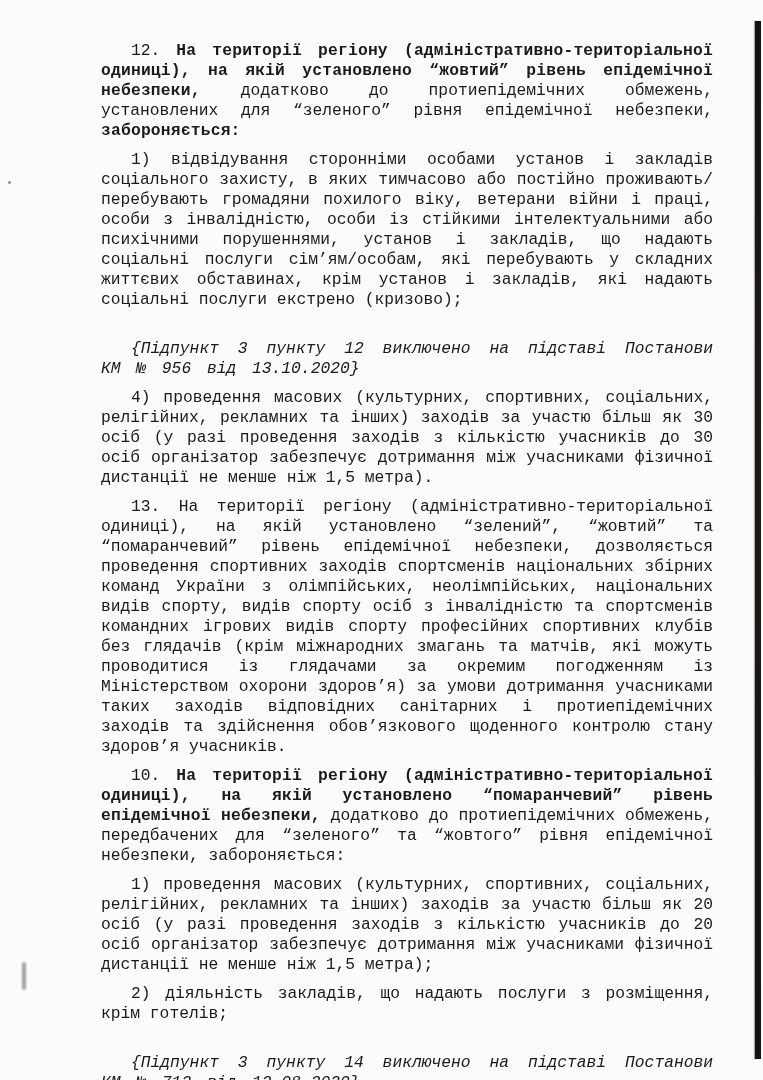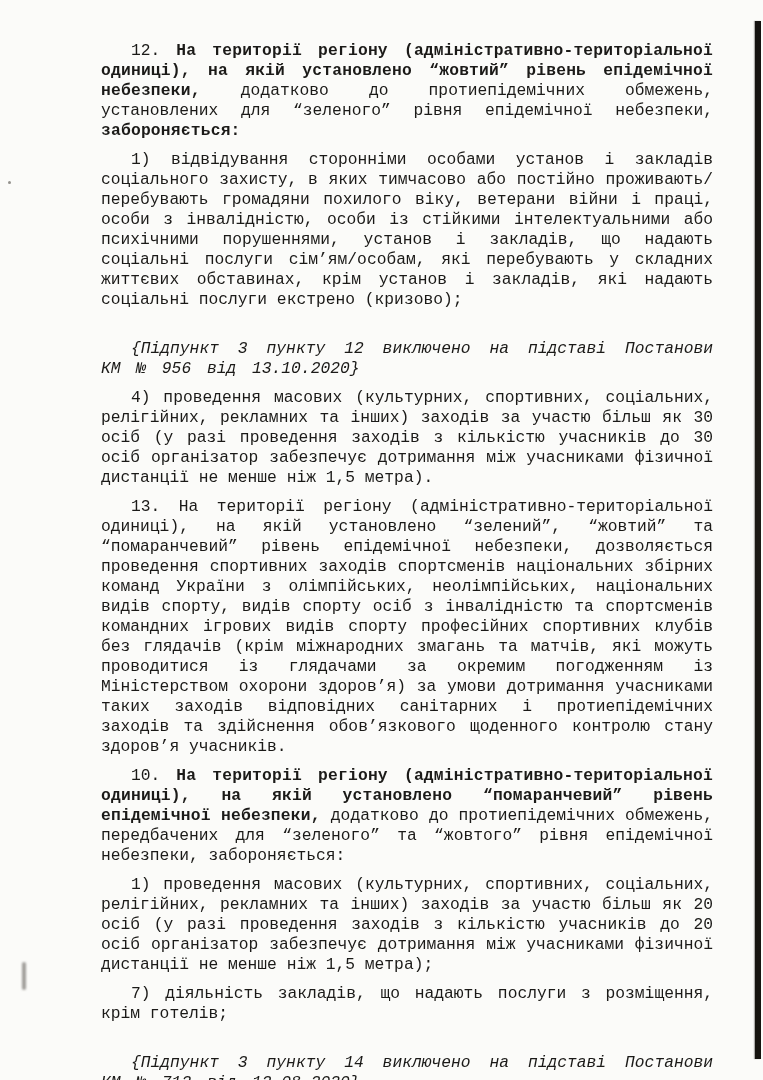--- a/index.html
+++ b/index.html
@@ -69,19 +69,19 @@
 
 <div class="page">
   <div id="doc" class="doc">
       <p class="para"><span class="run">12. </span><span class="run b">На території регіону (адміністративно-територіальної одиниці), на якій установлено “жовтий” рівень епідемічної небезпеки,</span><span class="run"> додатково до протиепідемічних обмежень, установлених для “зеленого” рівня епідемічної небезпеки, </span><span class="run b">забороняється:</span></p>
       <p class="para"><span class="run">1) відвідування сторонніми особами установ і закладів соціального захисту, в яких тимчасово або постійно проживають/перебувають громадяни похилого віку, ветерани війни і праці, особи з інвалідністю, особи із стійкими інтелектуальними або психічними порушеннями, установ і закладів, що надають соціальні послуги сім’ям/особам, які перебувають у складних життєвих обставинах, крім установ і закладів, які надають соціальні послуги екстрено (кризово);</span></p>
       <p class="para excluded"><span class="run">{Підпункт 3 пункту 12 виключено на підставі Постанови КМ № 956 від 13.10.2020}</span></p>
       <p class="para"><span class="run">4) проведення масових (культурних, спортивних, соціальних, релігійних, рекламних та інших) заходів за участю більш як 30 осіб (у разі проведення заходів з кількістю учасників до 30 осіб організатор забезпечує дотримання між учасниками фізичної дистанції не менше ніж 1,5 метра).</span></p>
       <p class="para"><span class="run">13. На території регіону (адміністративно-територіальної одиниці), на якій установлено “зелений”, “жовтий” та “помаранчевий” рівень епідемічної небезпеки, дозволяється проведення спортивних заходів спортсменів національних збірних команд України з олімпійських, неолімпійських, національних видів спорту, видів спорту осіб з інвалідністю та спортсменів командних ігрових видів спорту професійних спортивних клубів без глядачів (крім міжнародних змагань та матчів, які можуть проводитися із глядачами за окремим погодженням із Міністерством охорони здоров’я) за умови дотримання учасниками таких заходів відповідних санітарних і протиепідемічних заходів та здійснення обов’язкового щоденного контролю стану здоров’я учасників.</span></p>
       <p class="para"><span class="run">10. </span><span class="run b">На території регіону (адміністративно-територіальної одиниці), на якій установлено “помаранчевий” рівень епідемічної небезпеки,</span><span class="run"> додатково до протиепідемічних обмежень, передбачених для “зеленого” та “жовтого” рівня епідемічної небезпеки, забороняється:</span></p>
       <p class="para"><span class="run">1) проведення масових (культурних, спортивних, соціальних, релігійних, рекламних та інших) заходів за участю більш як 20 осіб (у разі проведення заходів з кількістю учасників до 20 осіб організатор забезпечує дотримання між учасниками фізичної дистанції не менше ніж 1,5 метра);</span></p>
-      <p class="para"><span class="run">7) діяльність закладів, що надають послуги з розміщення, крім готелів;</span></p>
+      <p class="para"><span class="run">2) діяльність закладів, що надають послуги з розміщення, крім готелів;</span></p>
       <p class="para excluded"><span class="run">{Підпункт 3 пункту 14 виключено на підставі Постанови КМ № 712 від 12.08.2020}</span></p>
     </div>
   <div class="scan-line-right"></div>
   <div class="smudge"></div>
   <div class="dot"></div>
 </div>
 
 </body></html>

